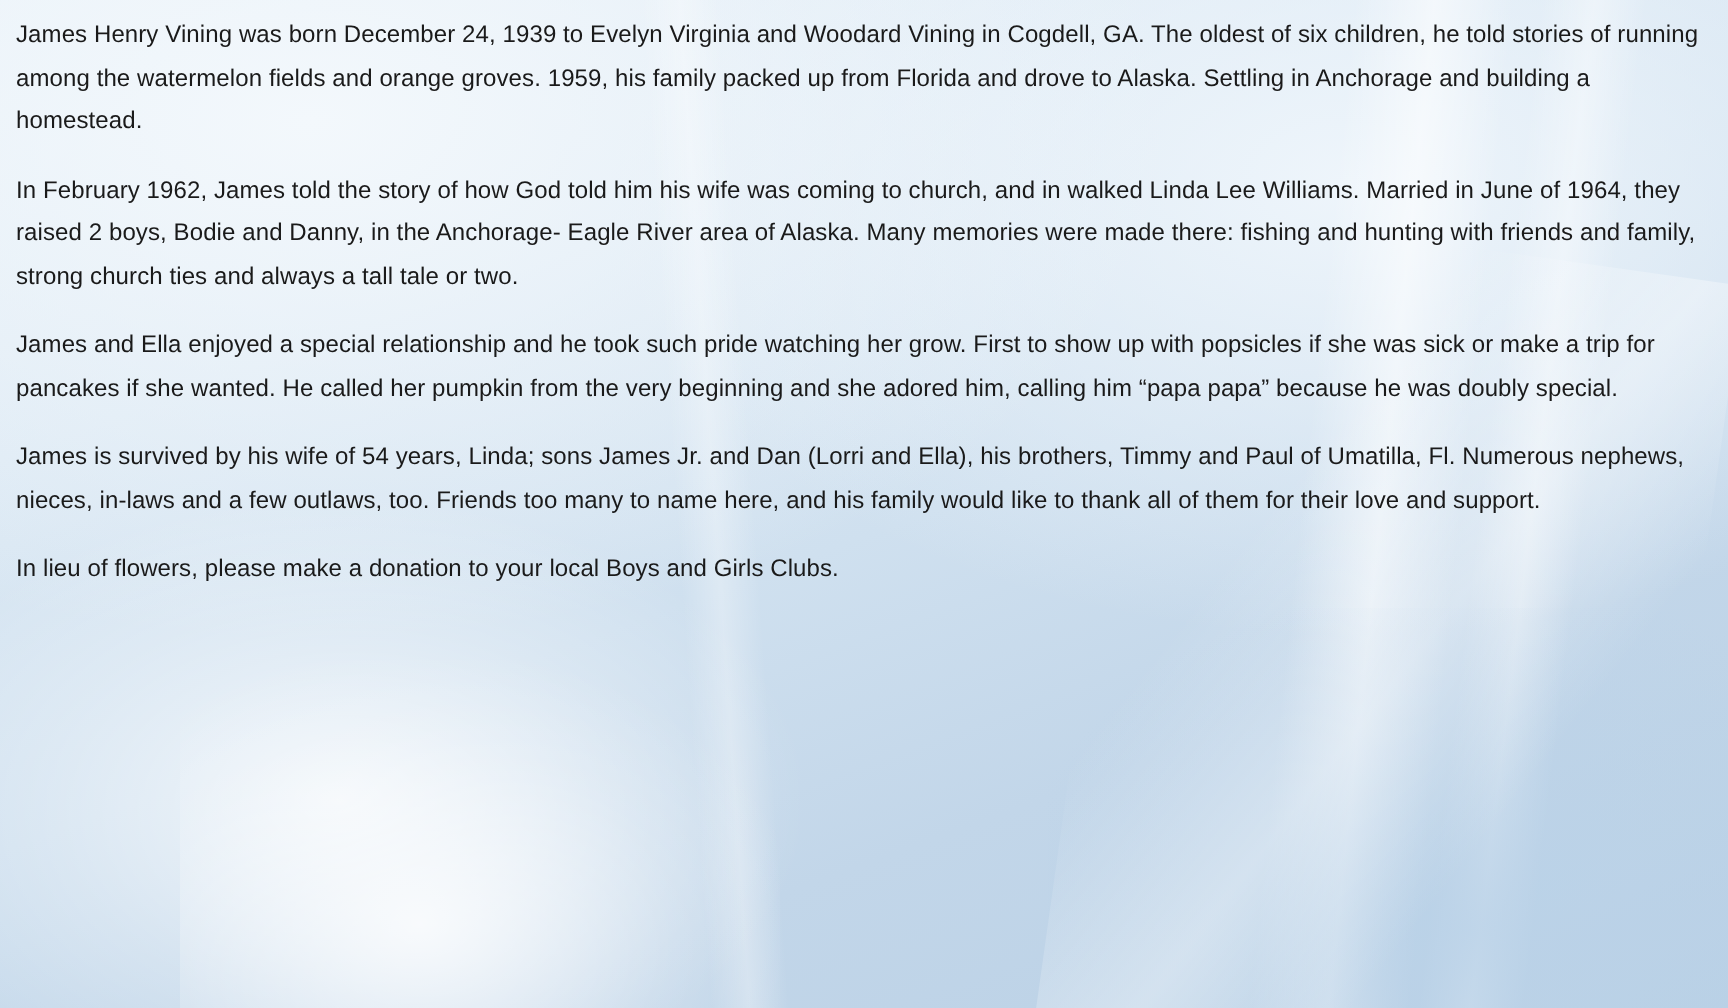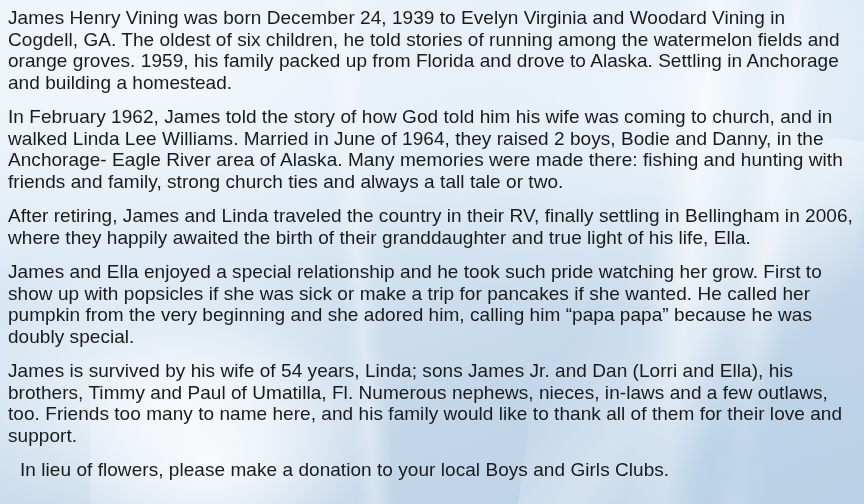--- a/index.html
+++ b/index.html
@@ -77,46 +77,44 @@
   }
 
   .obituary {
     position: relative;
     z-index: 2;
     padding: 7px 10px 0 8px;
     box-sizing: border-box;
   }
   .para {
     margin: 0 0 13px 0;
-    font-size: 19px;
+    font-size: 12px;
     line-height: 21.5px;
     color: #1a1a1a;
     letter-spacing: 0.05px;
     text-rendering: optimizeLegibility;
   }
   .para:last-child {
     margin-bottom: 0;
-    margin-left: 12px;
   }
 </style>
 </head>
 <body>
 
 <div class="page">
 
   <div class="beam beam-1"></div>
   <div class="beam beam-2"></div>
   <div class="beam beam-3"></div>
   <div class="cloud-1"></div>
   <div class="cloud-2"></div>
   <div class="cloud-3"></div>
   <div class="sheen"></div>
 
   <article class="obituary">
     <p class="para">James Henry Vining was born December 24, 1939 to Evelyn Virginia and Woodard Vining in Cogdell, GA. The oldest of six children, he told stories of running among the watermelon fields and orange groves.  1959, his family packed up from Florida and drove to Alaska. Settling in Anchorage and building a homestead.</p>
     <p class="para">In February 1962, James told the story of how God told him his wife was coming to church, and in walked Linda Lee Williams. Married in June of 1964, they raised 2 boys, Bodie and Danny, in the Anchorage- Eagle River area of Alaska. Many memories were made there: fishing and hunting with friends and family, strong church ties and always a tall tale or two.</p>
-    <p class="para">After retiring, James and Linda traveled the country in their RV, finally settling in Bellingham in 2006, where they happily awaited the birth of their granddaughter and true light of his life, Ella.</p>
     <p class="para">James and Ella enjoyed a special relationship and he took such pride watching her grow. First to show up with popsicles if she was sick or make a trip for pancakes if she wanted. He called her pumpkin from the very beginning and she adored him, calling him “papa papa” because he was doubly special.</p>
     <p class="para">James is survived by his wife of 54 years, Linda; sons James Jr. and Dan (Lorri and Ella), his brothers, Timmy and Paul of Umatilla, Fl. Numerous nephews, nieces, in-laws and a few outlaws, too. Friends too many to name here, and his family would like to thank all of them for their love and support.</p>
     <p class="para">In lieu of flowers, please make a donation to your local Boys and Girls Clubs.</p>
   </article>
 
 </div>
 
 </body></html>

